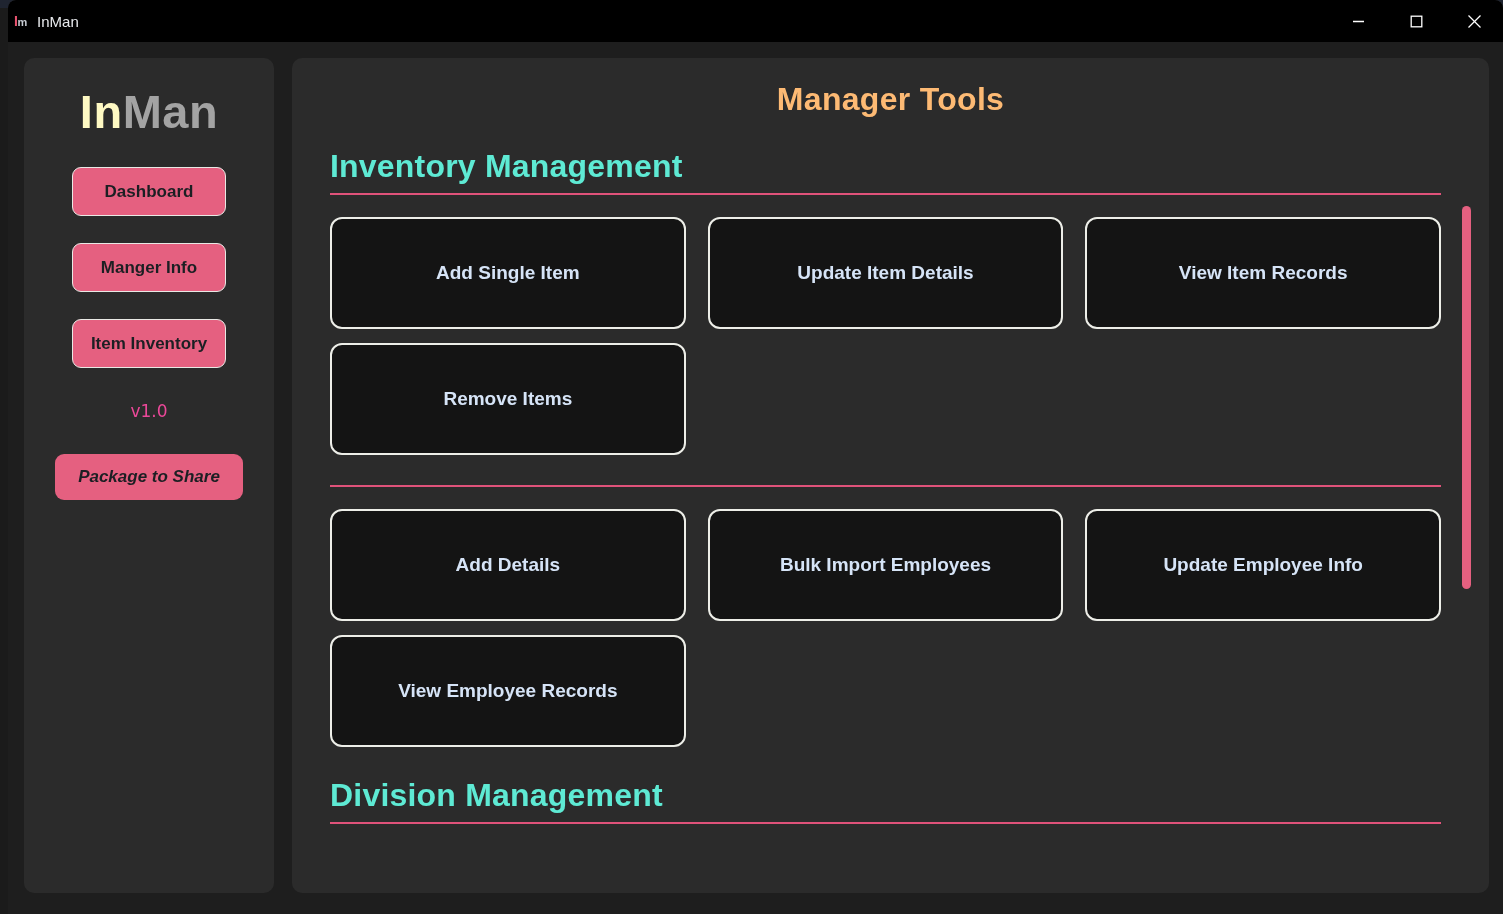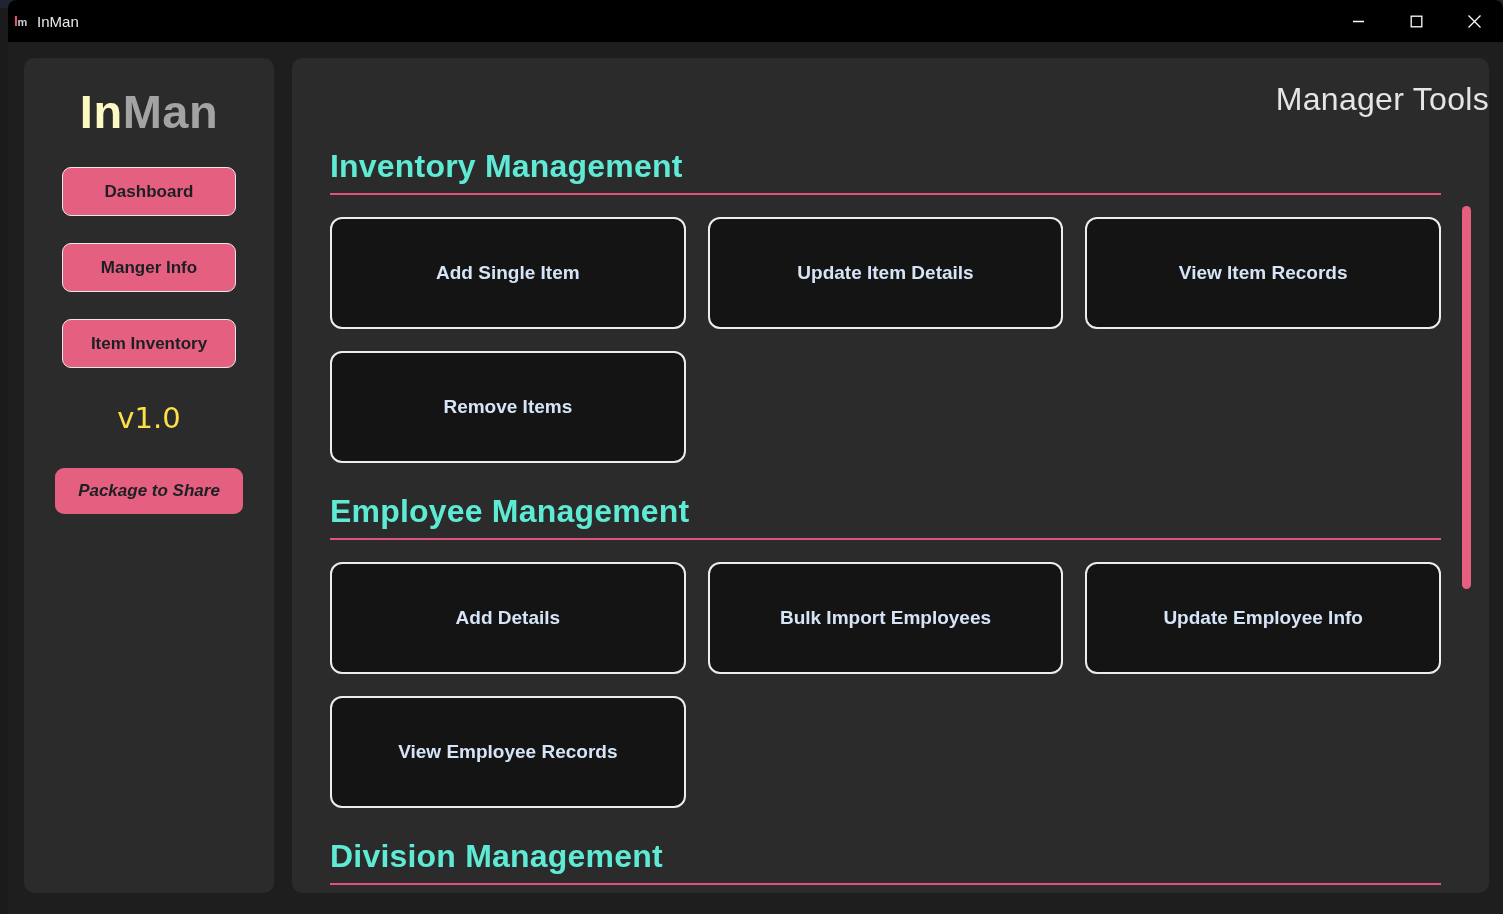--- a/index.html
+++ b/index.html
@@ -109,39 +109,39 @@
     font-size: 47px;
     font-weight: bold;
     letter-spacing: 0.5px;
     margin-bottom: 32px;
     line-height: 1;
   }
   #sidebar-logo .logo-in { color: #fef9c3; }
   #sidebar-logo .logo-man { color: #a3a3a3; }
 
   .nav-btn {
-    width: 174px;
+    width: 154px;
     height: 49px;
     background: #e56080;
     border: 1px solid #e9e9e5;
     border-radius: 9px;
     color: #1c1f23;
     font-size: 17px;
     font-weight: bold;
     display: flex;
     align-items: center;
     justify-content: center;
     margin-bottom: 27px;
     cursor: pointer;
     font-family: "Liberation Sans", sans-serif;
   }
 
   #sidebar-version {
-    color: #fde047;
-    font-size: 29px;
+    color: #ec4899;
+    font-size: 17px;
     font-weight: 400;
     margin-top: 6px;
     margin-bottom: 33px;
     font-family: "DejaVu Sans", sans-serif;
   }
 
   #package-btn {
     width: 188px;
     height: 46px;
     background: #e56080;
@@ -162,24 +162,24 @@
   #main-panel {
     flex: 1;
     background: #2b2b2b;
     border-radius: 10px;
     position: relative;
     overflow: hidden;
     height: 835px;
   }
 
   #page-title {
-    text-align: right;
-    color: #e5e5e5;
+    text-align: center;
+    color: #fdba74;
     font-size: 32px;
-    font-weight: normal;
+    font-weight: bold;
     padding-top: 23px;
     letter-spacing: 0.3px;
   }
 
   #scroll-region {
     position: absolute;
     top: 74px;
     left: 0; right: 0; bottom: 0;
     padding: 0 48px 0 38px;
     overflow: hidden;
@@ -198,21 +198,21 @@
   .section-rule {
     height: 2px;
     background: #e0527a;
     width: 100%;
     margin-bottom: 22px;
   }
 
   .card-grid {
     display: grid;
     grid-template-columns: repeat(3, 1fr);
-    gap: 22px 22px;
+    gap: 14px 22px;
   }
   .action-card {
     height: 112px;
     background: #141414;
     border: 2px solid #edeee8;
     border-radius: 12px;
     color: #d6e4f7;
     font-size: 19px;
     font-weight: bold;
     display: flex;
@@ -321,21 +321,20 @@
           <div class="section-rule"></div>
           <div class="card-grid">
             <div class="action-card">Add Single Item</div>
             <div class="action-card">Update Item Details</div>
             <div class="action-card">View Item Records</div>
             <div class="action-card">Remove Items</div>
           </div>
         </div>
 
         <div class="section">
-          <div class="section-title">Employee Management</div>
           <div class="section-rule"></div>
           <div class="card-grid">
             <div class="action-card">Add Details</div>
             <div class="action-card">Bulk Import Employees</div>
             <div class="action-card">Update Employee Info</div>
             <div class="action-card">View Employee Records</div>
           </div>
         </div>
 
         <div class="section">

